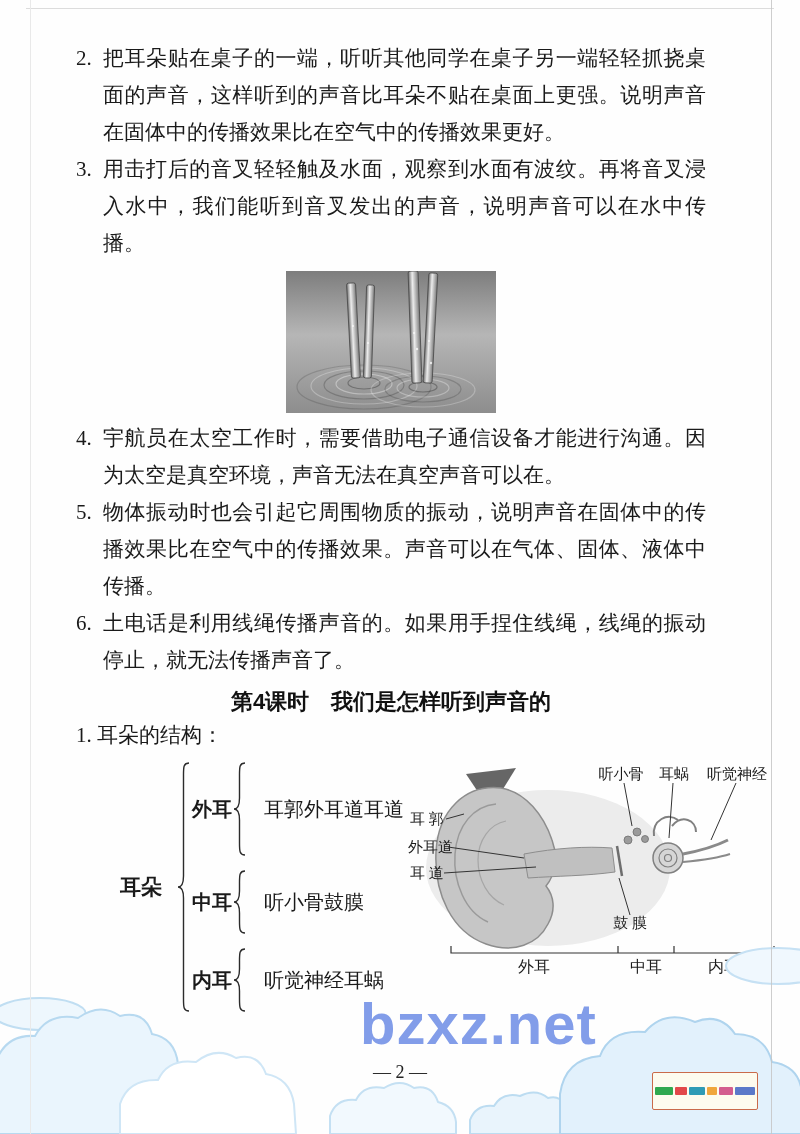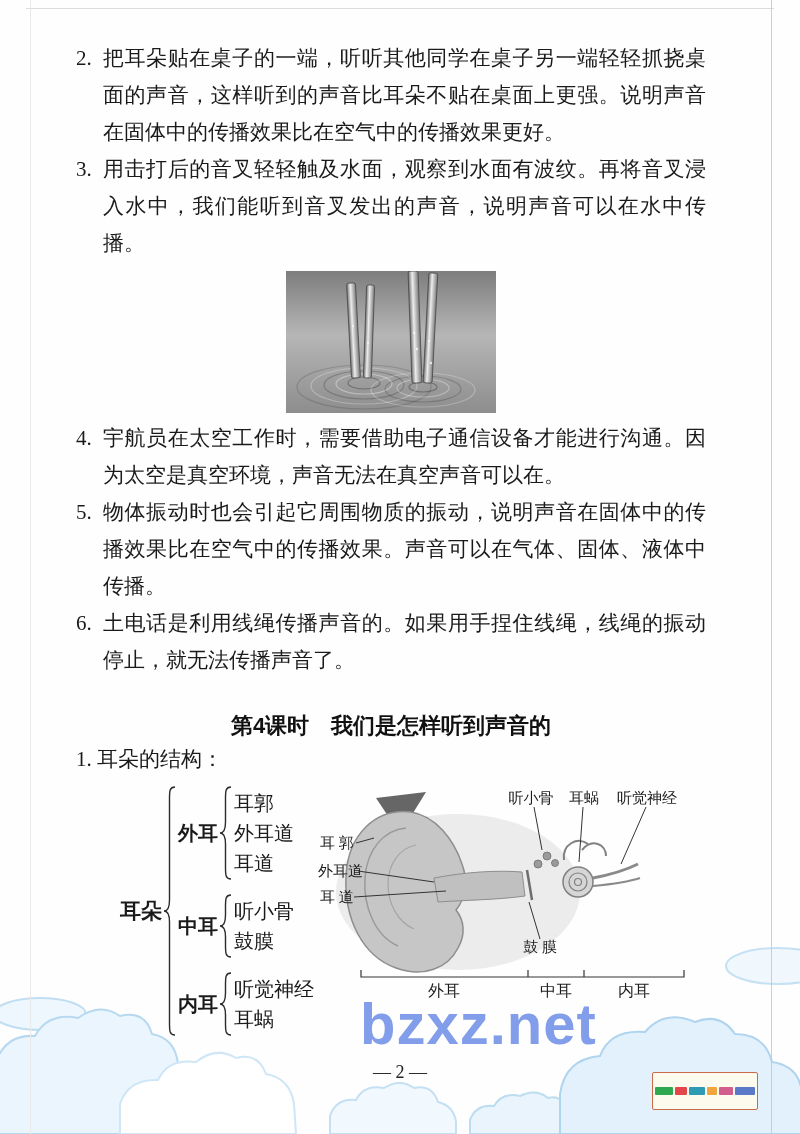--- a/index.html
+++ b/index.html
@@ -17,33 +17,33 @@
   .content{position:absolute;left:76px;top:40px;width:630px;z-index:2}
 
   .answer-item{position:relative;padding-left:27px;font-size:21px;line-height:37px;text-align:justify}
   .answer-item .num{position:absolute;left:0;top:0}
   .ans{text-underline-offset:5px;text-decoration-thickness:1px}
 
   figure.photo{display:block;width:210px;margin:9px auto 7px;padding:0}
   figure.photo svg{display:block}
 
   .lesson-heading{
-    text-align:center;margin:32px 0 0 0;
+    text-align:center;margin:8px 0 0 0;
     font-family:"Liberation Sans","DejaVu Sans",sans-serif;
     font-weight:bold;font-size:22px;color:#111;
   }
   .q1{font-size:21px;line-height:37px;margin-top:0}
 
   .diagram-row{display:flex;align-items:flex-start;margin-top:8px}
   .tree{display:flex;align-items:center;margin-left:44px;font-size:20px;flex:none}
-  .tree-root{font-weight:bold;font-size:21px;margin-right:1px;white-space:nowrap}
+  .tree-root{font-weight:bold;font-size:21px;margin-right:15px;white-space:nowrap}
   .tree-groups{display:flex;flex-direction:column;gap:14px;margin-left:1px}
   .tree-group{display:flex;align-items:center}
   .tree-group-label{margin:0 1px;white-space:nowrap;font-weight:bold}
-  .tree-children{display:flex;flex-direction:column;margin-left:2px}
+  .tree-children{display:flex;flex-direction:row;margin-left:18px}
   .tree-child{line-height:30px;white-space:nowrap}
   .brace{flex:none}
 
   .ear-figure{margin-left:2px;margin-top:2px;flex:none}
 
   .watermark{
     position:absolute;left:360px;top:990px;z-index:5;
     font-family:"Liberation Sans","DejaVu Sans",sans-serif;
     font-weight:bold;font-size:58px;letter-spacing:1px;
     color:#1d4ed8;opacity:.55;

